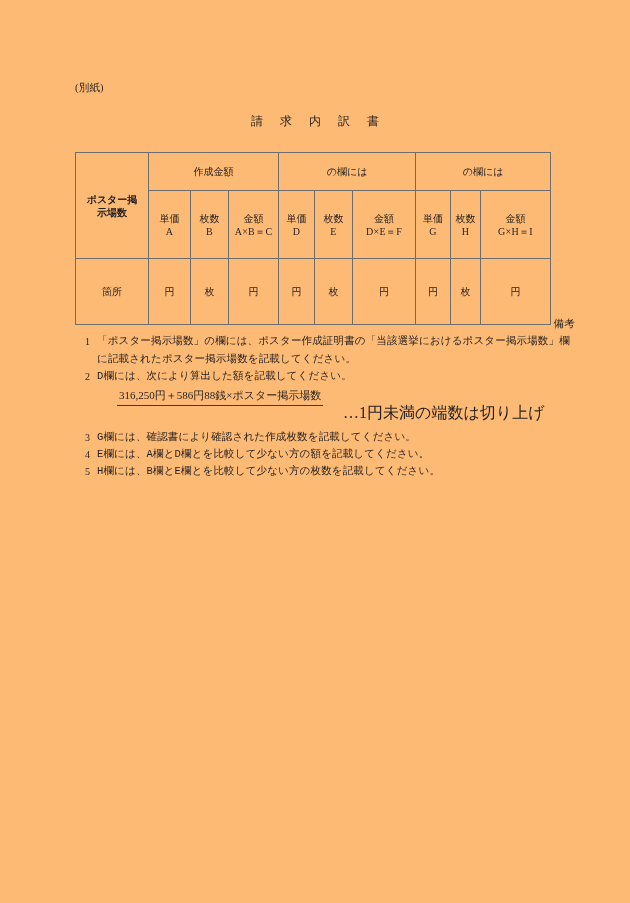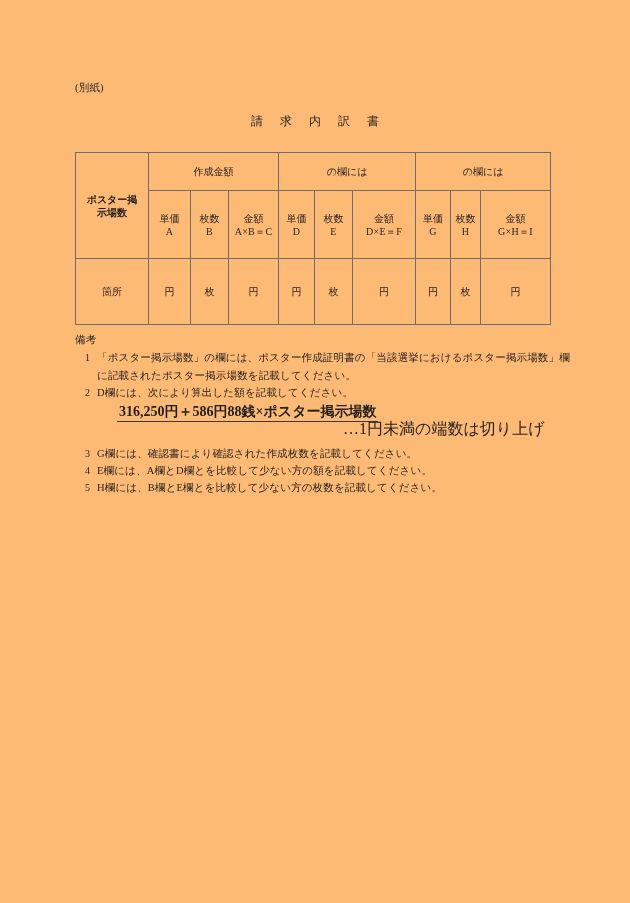--- a/index.html
+++ b/index.html
@@ -99,56 +99,56 @@
   
   .remarks {
     position: absolute;
     left: 75px;
     top: 315px;
     width: 500px;
     font-size: 10.5px;
     line-height: 17.4px;
   }
   .remarks-title {
-    margin: 16px 0 1px 0;
+    margin: 0 0 1px 0;
     letter-spacing: 0.3px;
+    text-align: right;
   }
   .note {
     position: relative;
     padding-left: 22px;
     margin: 0;
     letter-spacing: 0.15px;
   }
   .note .num {
     position: absolute;
     left: 10px;
     top: 0;
     font-size: 10px;
   }
-  .note .body { display: block; }
+  .note .body { display: block; font-family: Liberation Mono, monospace; }
 
   .formula-block {
     position: relative;
     height: 42px;
     margin: 1px 0 0 0;
   }
   .fraction {
     position: absolute;
     left: 42px;
     top: 0;
     text-align: center;
   }
   .fraction .numer {
     display: block;
-    font-size: 14px;
+    font-size: 11px;
     line-height: 17px;
     border-bottom: 1px solid #3a3a3a;
     padding: 0 2px 1px 2px;
     white-space: nowrap;
-    font-weight: bold;
   }
   .fraction .denom {
     display: block;
     font-size: 10.5px;
     line-height: 17px;
     padding-top: 1px;
     white-space: nowrap;
   }
   .formula-note {
     position: absolute;

